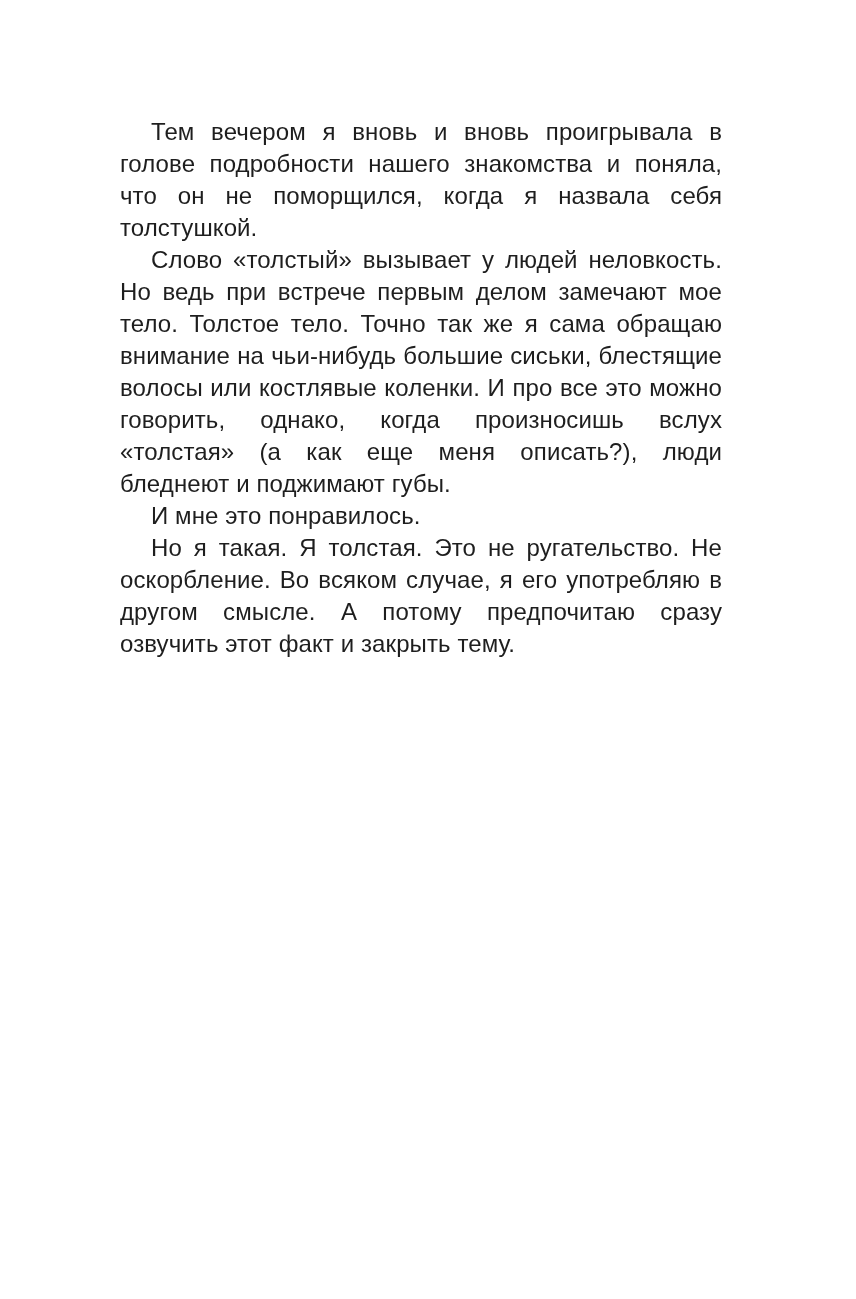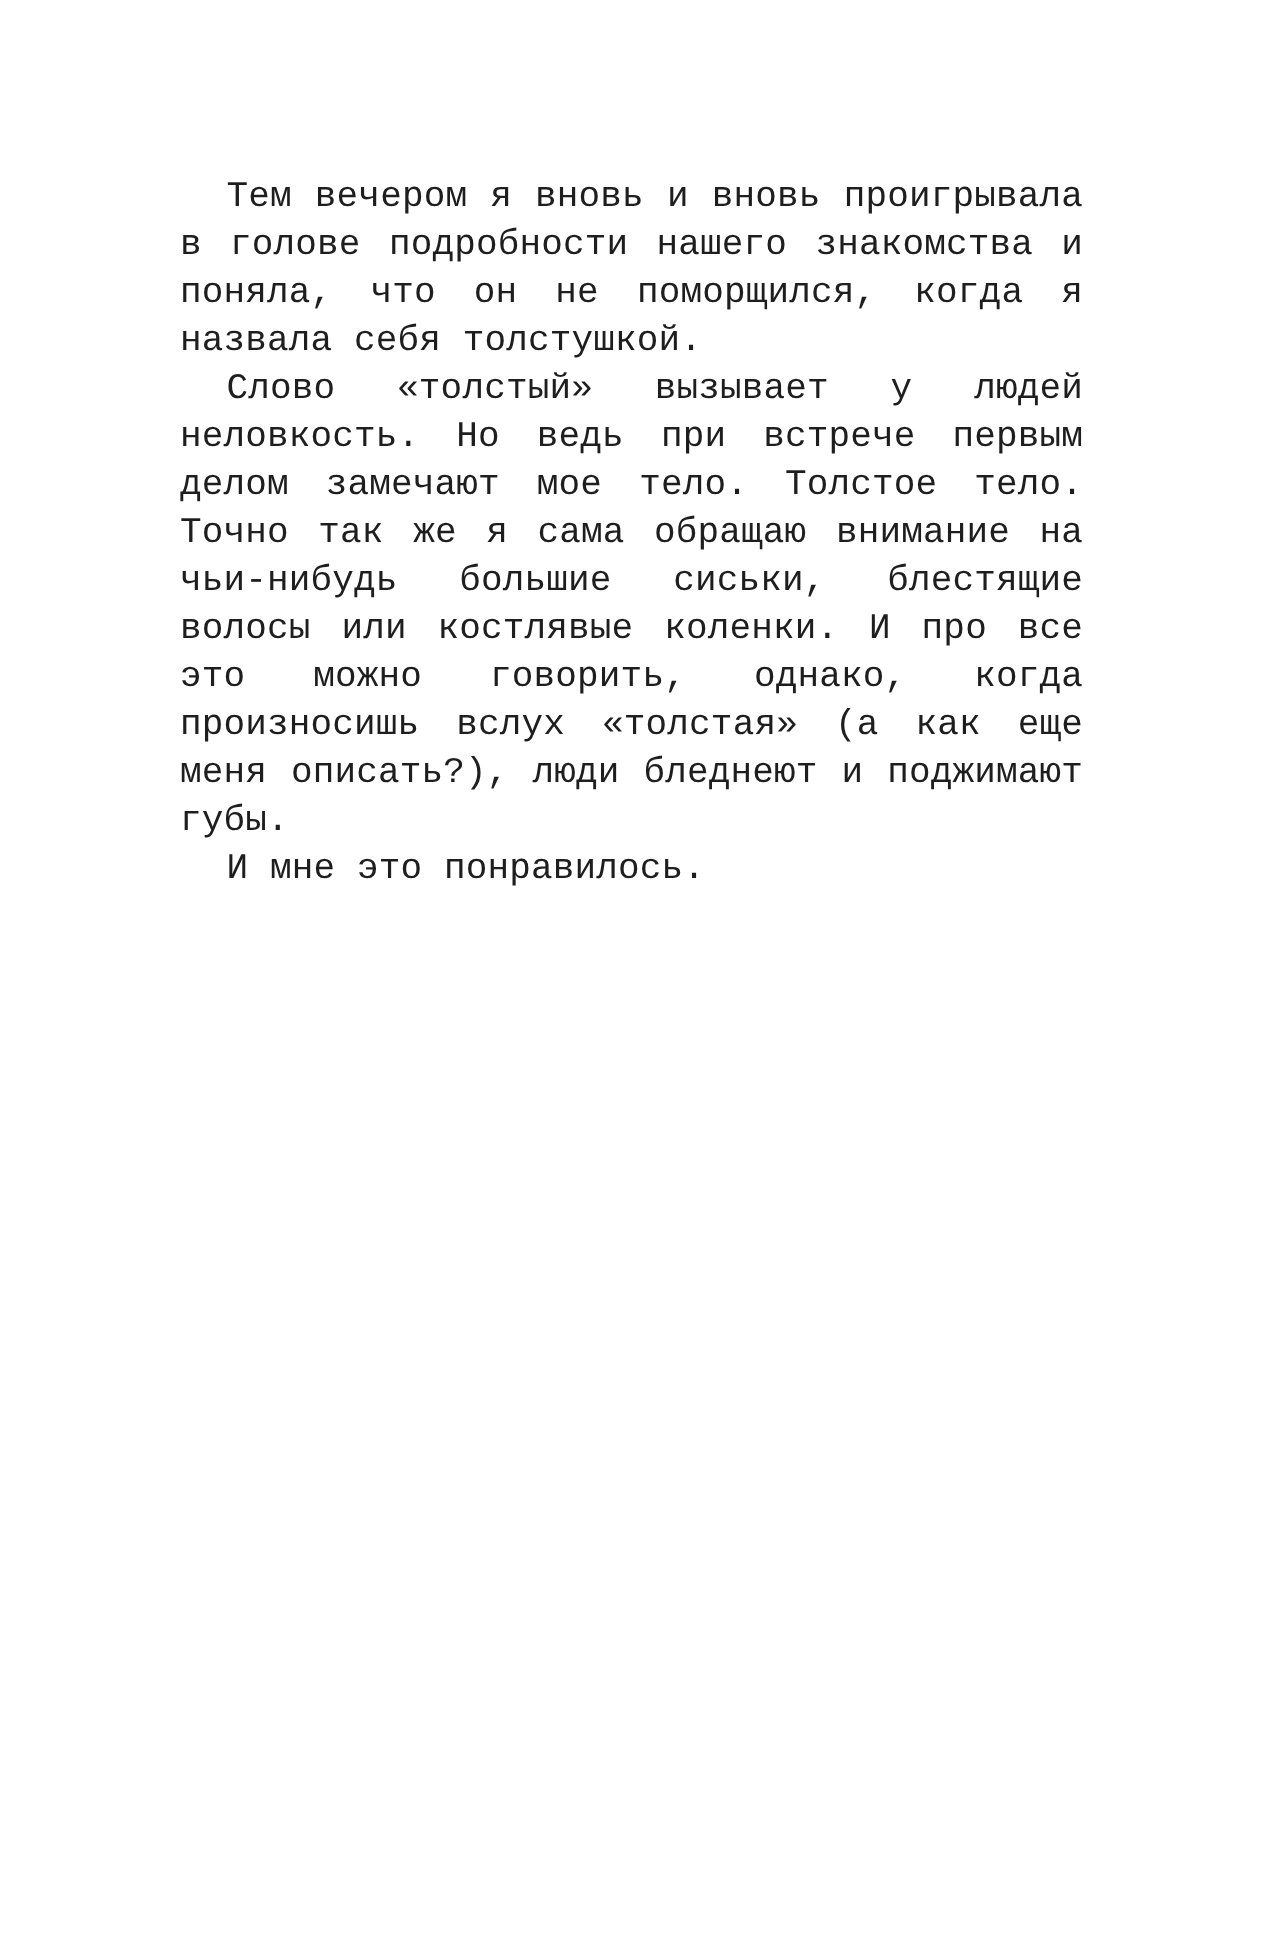--- a/index.html
+++ b/index.html
@@ -15,33 +15,34 @@
   .book-page {
     box-sizing: border-box;
     width: 856px;
     height: 1299px;
     background: #ffffff;
     padding: 116px 134px 0 120px;
   }
   .text-block p {
     margin: 0;
     padding: 0;
-    font-family: Liberation Mono, monospace;
+    font-family: Liberation Sans, sans-serif;
     font-size: 24px;
     line-height: 32px;
     color: #1e1e1e;
     text-align: justify;
     text-indent: 31px;
     letter-spacing: 0.1px;
     -webkit-hyphens: manual;
     hyphens: manual;
   }
 </style>
 </head>
 <body>
 
 <div class="book-page">
   <div class="text-block">
     <p>Тем вечером я вновь и вновь проигрывала в голове под­робности нашего знакомства и поняла, что он не поморщил­ся, когда я назвала себя толстушкой.</p>
     <p>Слово «толстый» вызывает у людей неловкость. Но ведь при встрече первым делом замечают мое тело. Толстое тело. Точно так же я сама обращаю внимание на чьи-нибудь большие сиськи, блестящие волосы или костлявые коленки. И про все это можно говорить, однако, когда произносишь вслух «толстая» (а как еще меня описать?), люди бледнеют и поджимают губы.</p>
     <p>И мне это понравилось.</p>
+    <p>Но я такая. Я толстая. Это не ругательство. Не оскорбле­ние. Во всяком случае, я его употребляю в другом смысле. А потому предпочитаю сразу озвучить этот факт и закрыть тему.</p>
   </div>
 </div>
 
 </body></html>

